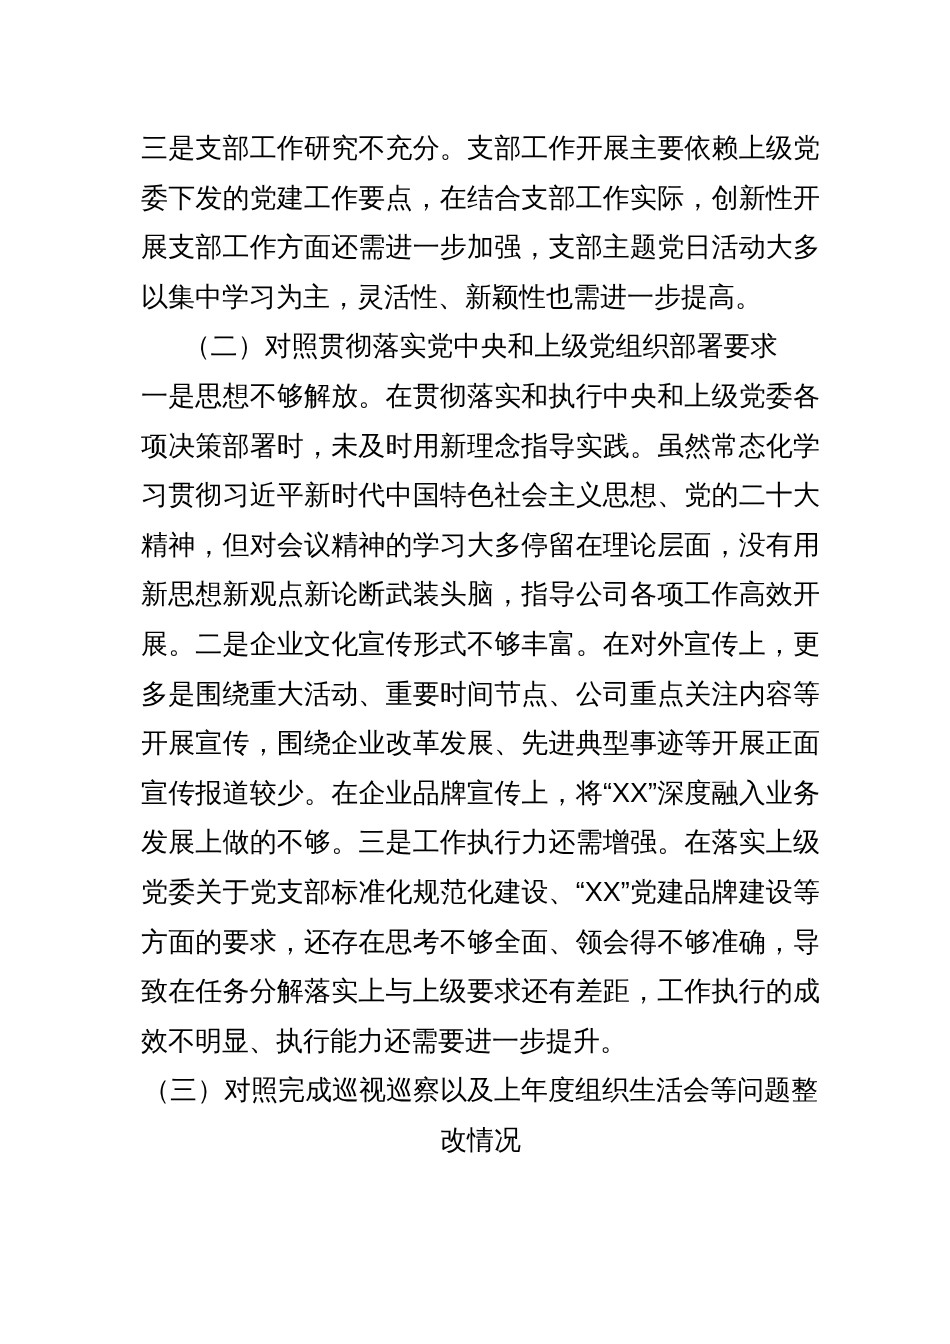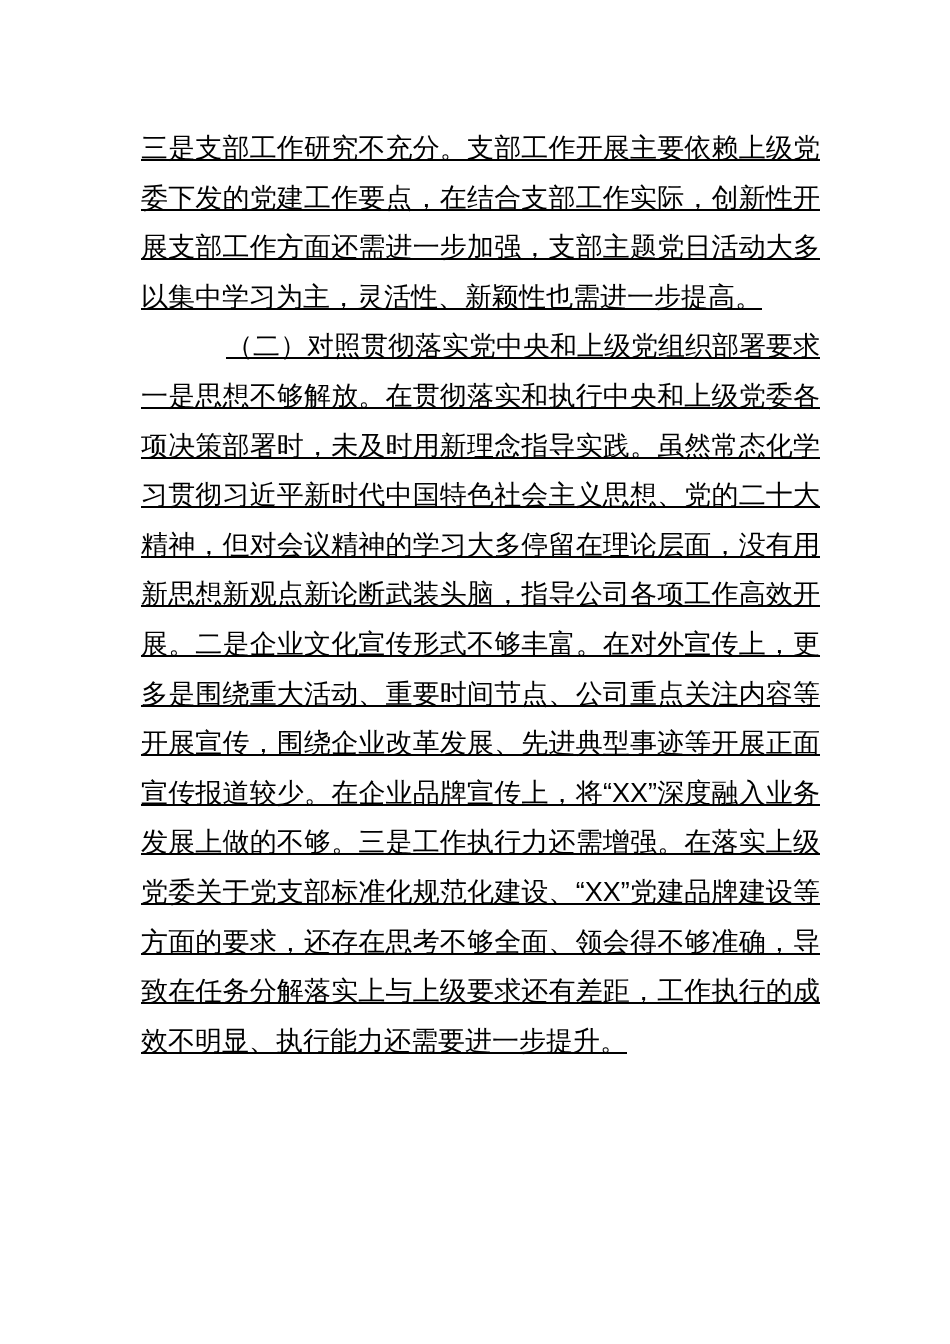--- a/index.html
+++ b/index.html
@@ -29,28 +29,28 @@
   .para {
     margin: 0;
     padding: 0;
     font-family: "Liberation Sans", "DejaVu Sans", sans-serif;
     font-size: 27px;
     line-height: 49.6px;
     color: var(--fg, #000000);
     text-align: justify;
     word-break: break-all;
     overflow-wrap: break-word;
-    text-decoration: underline;
   }
   .heading {
-    text-align: right;
+    text-align: center;
   }
 </style>
 </head>
 <body>
 
 <div class="page">
   <div class="content">
     <p class="para">三是支部工作研究不充分。支部工作开展主要依赖上级党委下发的党建工作要点，在结合支部工作实际，创新性开展支部工作方面还需进一步加强，支部主题党日活动大多以集中学习为主，灵活性、新颖性也需进一步提高。</p>
     <p class="para heading">（二）对照贯彻落实党中央和上级党组织部署要求</p>
     <p class="para">一是思想不够解放。在贯彻落实和执行中央和上级党委各项决策部署时，未及时用新理念指导实践。虽然常态化学习贯彻习近平新时代中国特色社会主义思想、党的二十大精神，但对会议精神的学习大多停留在理论层面，没有用新思想新观点新论断武装头脑，指导公司各项工作高效开展。二是企业文化宣传形式不够丰富。在对外宣传上，更多是围绕重大活动、重要时间节点、公司重点关注内容等开展宣传，围绕企业改革发展、先进典型事迹等开展正面宣传报道较少。在企业品牌宣传上，将“XX”深度融入业务发展上做的不够。三是工作执行力还需增强。在落实上级党委关于党支部标准化规范化建设、“XX”党建品牌建设等方面的要求，还存在思考不够全面、领会得不够准确，导致在任务分解落实上与上级要求还有差距，工作执行的成效不明显、执行能力还需要进一步提升。</p>
+    <p class="para heading">（三）对照完成巡视巡察以及上年度组织生活会等问题整改情况</p>
   </div>
 </div>
 
 </body></html>

